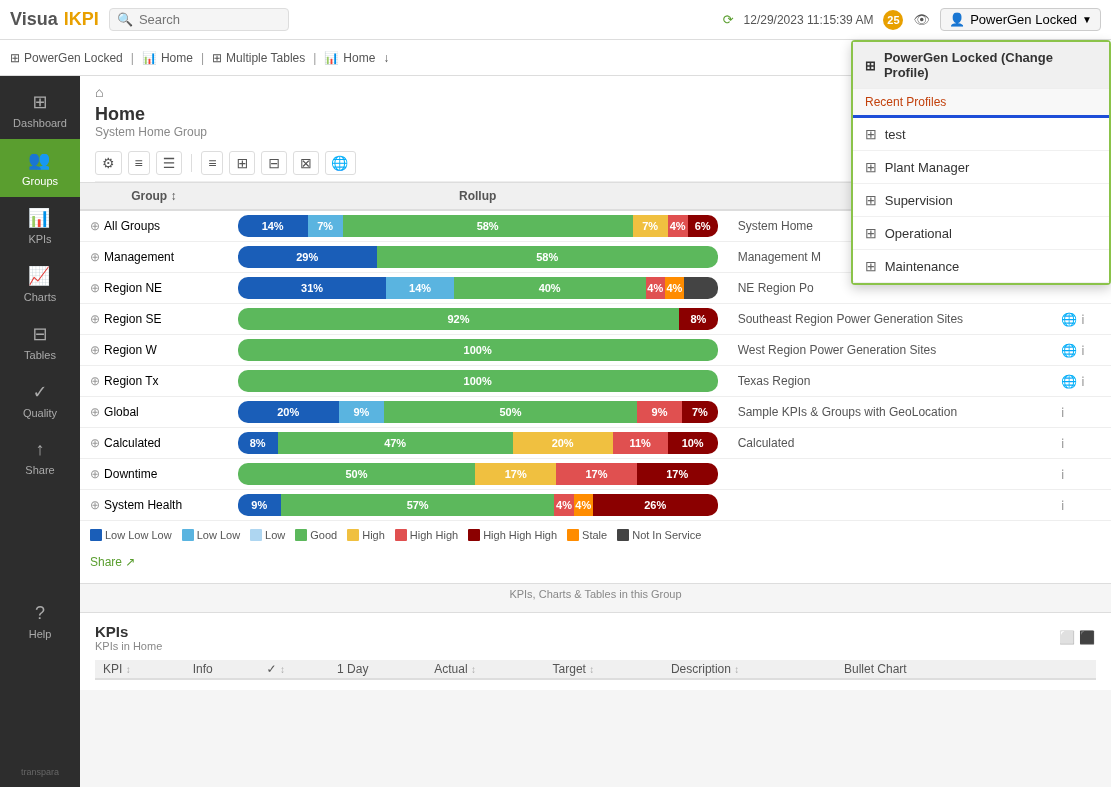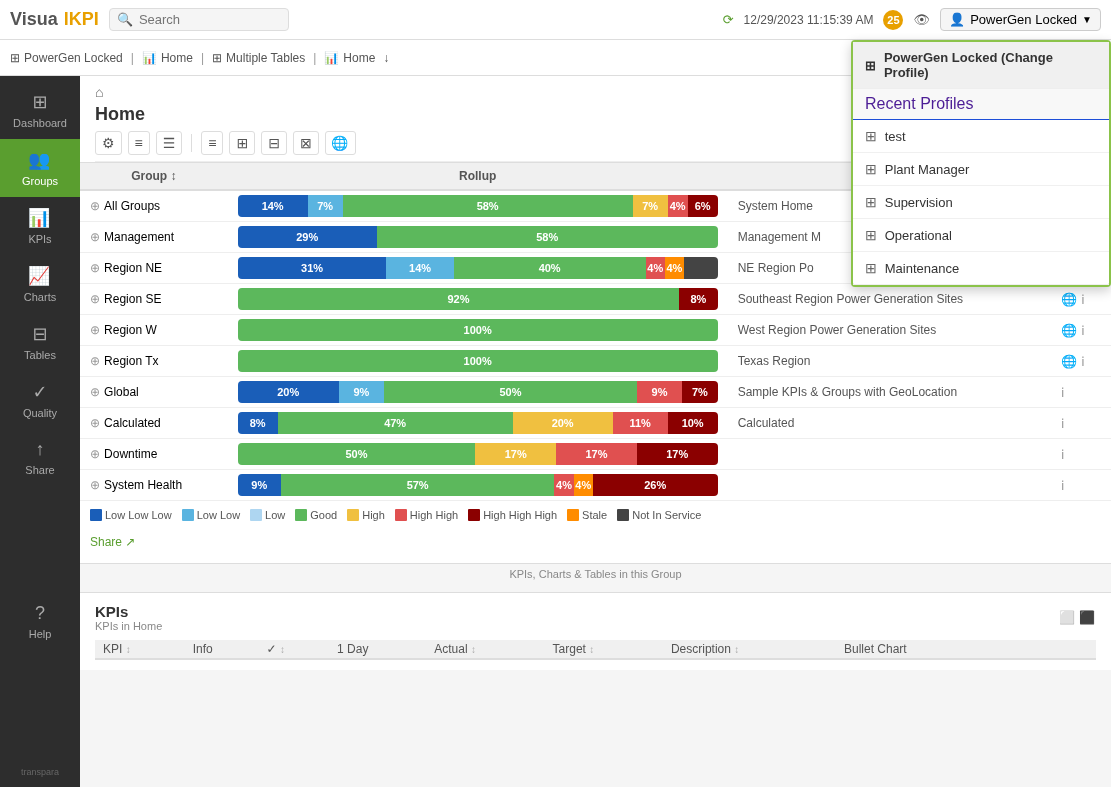--- a/index.html
+++ b/index.html
@@ -46,21 +46,21 @@
 
     .toolbar { display: flex; align-items: center; gap: 6px; padding: 6px 0; border-bottom: 1px solid #eee; }
     .toolbar-btn { background: none; border: 1px solid #ddd; border-radius: 3px; padding: 3px 6px; cursor: pointer; font-size: 14px; color: #555; }
 
     
     .groups-table { width: 100%; border-collapse: collapse; background: #fff; }
     .groups-table th { background: #f0f0f0; border-bottom: 2px solid #ddd; padding: 6px 10px; text-align: center; font-size: 12px; color: #555; font-weight: 600; }
     .groups-table td { padding: 4px 10px; border-bottom: 1px solid #eee; vertical-align: middle; font-size: 12px; }
 
     
-    .rollup-bar { display: flex; height: 22px; width: 100%; border-radius: 4px; overflow: hidden; }
+    .rollup-bar { display: flex; height: 22px; width: 100%; border-radius: 10px; overflow: hidden; }
     .bar-seg { display: flex; align-items: center; justify-content: center; font-size: 11px; color: #fff; font-weight: bold; min-width: 0; }
     .bar-low-low-low { background: #1a5eb8; }
     .bar-low-low { background: #5ab4e0; }
     .bar-good { background: #5cb85c; }
     .bar-high { background: #f0c040; }
     .bar-high-high { background: #e05050; }
     .bar-high-high-high { background: #8b0000; }
     .bar-stale { background: #ff8c00; }
     .bar-not-in-service { background: #444; }
 
@@ -84,21 +84,21 @@
     .kpis-header { display: flex; align-items: center; justify-content: space-between; }
 
     
     .kpi-table { width: 100%; border-collapse: collapse; margin-top: 8px; }
     .kpi-table th { background: #f0f0f0; padding: 2px 8px; font-size: 12px; color: #555; font-weight: 400; border-bottom: 2px solid #ddd; text-align: left; }
     .sort-icon { color: #aaa; font-size: 10px; }
 
     
     .dropdown-overlay { position: absolute; top: 40px; right: 0; width: 260px; background: #fff; border: 2px solid #8bc34a; border-radius: 4px; z-index: 100; box-shadow: 0 4px 12px rgba(0,0,0,0.2); }
     .dropdown-header { background: #f0f0f0; padding: 8px 12px; font-weight: bold; font-size: 13px; color: #333; display: flex; align-items: center; gap: 8px; cursor: pointer; }
-    .dropdown-section-label { padding: 6px 12px; font-size: 16px; color: #4c1d95; background: #f8f8f8; border-top: 1px solid #eee; border-bottom: 1px solid #1d4ed8; }
+    .dropdown-section-label { padding: 6px 12px; font-size: 12px; color: #c2410c; background: #f8f8f8; border-top: 1px solid #eee; border-bottom: 3px solid #1d4ed8; }
     .dropdown-item { display: flex; align-items: center; gap: 8px; padding: 8px 12px; font-size: 13px; color: #333; cursor: pointer; border-bottom: 1px solid #f0f0f0; }
     .dropdown-item-icon { color: #666; font-size: 14px; }
 
     .share-row { display: flex; justify-content: flex-start; padding: 6px 10px; font-size: 12px; color: #888; }
     .share-link { color: #5a9e2f; cursor: pointer; text-decoration: none; }
   </style>
 </head>
 <body>
 
 <div class="topbar">
@@ -183,20 +183,21 @@
       <span class="sidebar-icon">?</span>
       <span>Help</span>
     </div>
     <div class="sidebar-logo" style="color:#666; font-size:9px; text-align:left; padding-bottom:10px;">transpara</div>
   </div>
 
   <div class="main">
     <div class="page-header">
       <div class="page-home-icon">⌂</div>
       <div class="page-title">Home</div>
+      <div class="page-subtitle">System Home Group</div>
       <div class="toolbar">
         <button class="toolbar-btn">⚙</button>
         <button class="toolbar-btn">≡</button>
         <button class="toolbar-btn">☰</button>
         <span style="width:1px; background:#ddd; height:18px; display:inline-block; margin:0 3px;"></span>
         <button class="toolbar-btn">≡</button>
         <button class="toolbar-btn">⊞</button>
         <button class="toolbar-btn">⊟</button>
         <button class="toolbar-btn">⊠</button>
         <button class="toolbar-btn">🌐</button>

